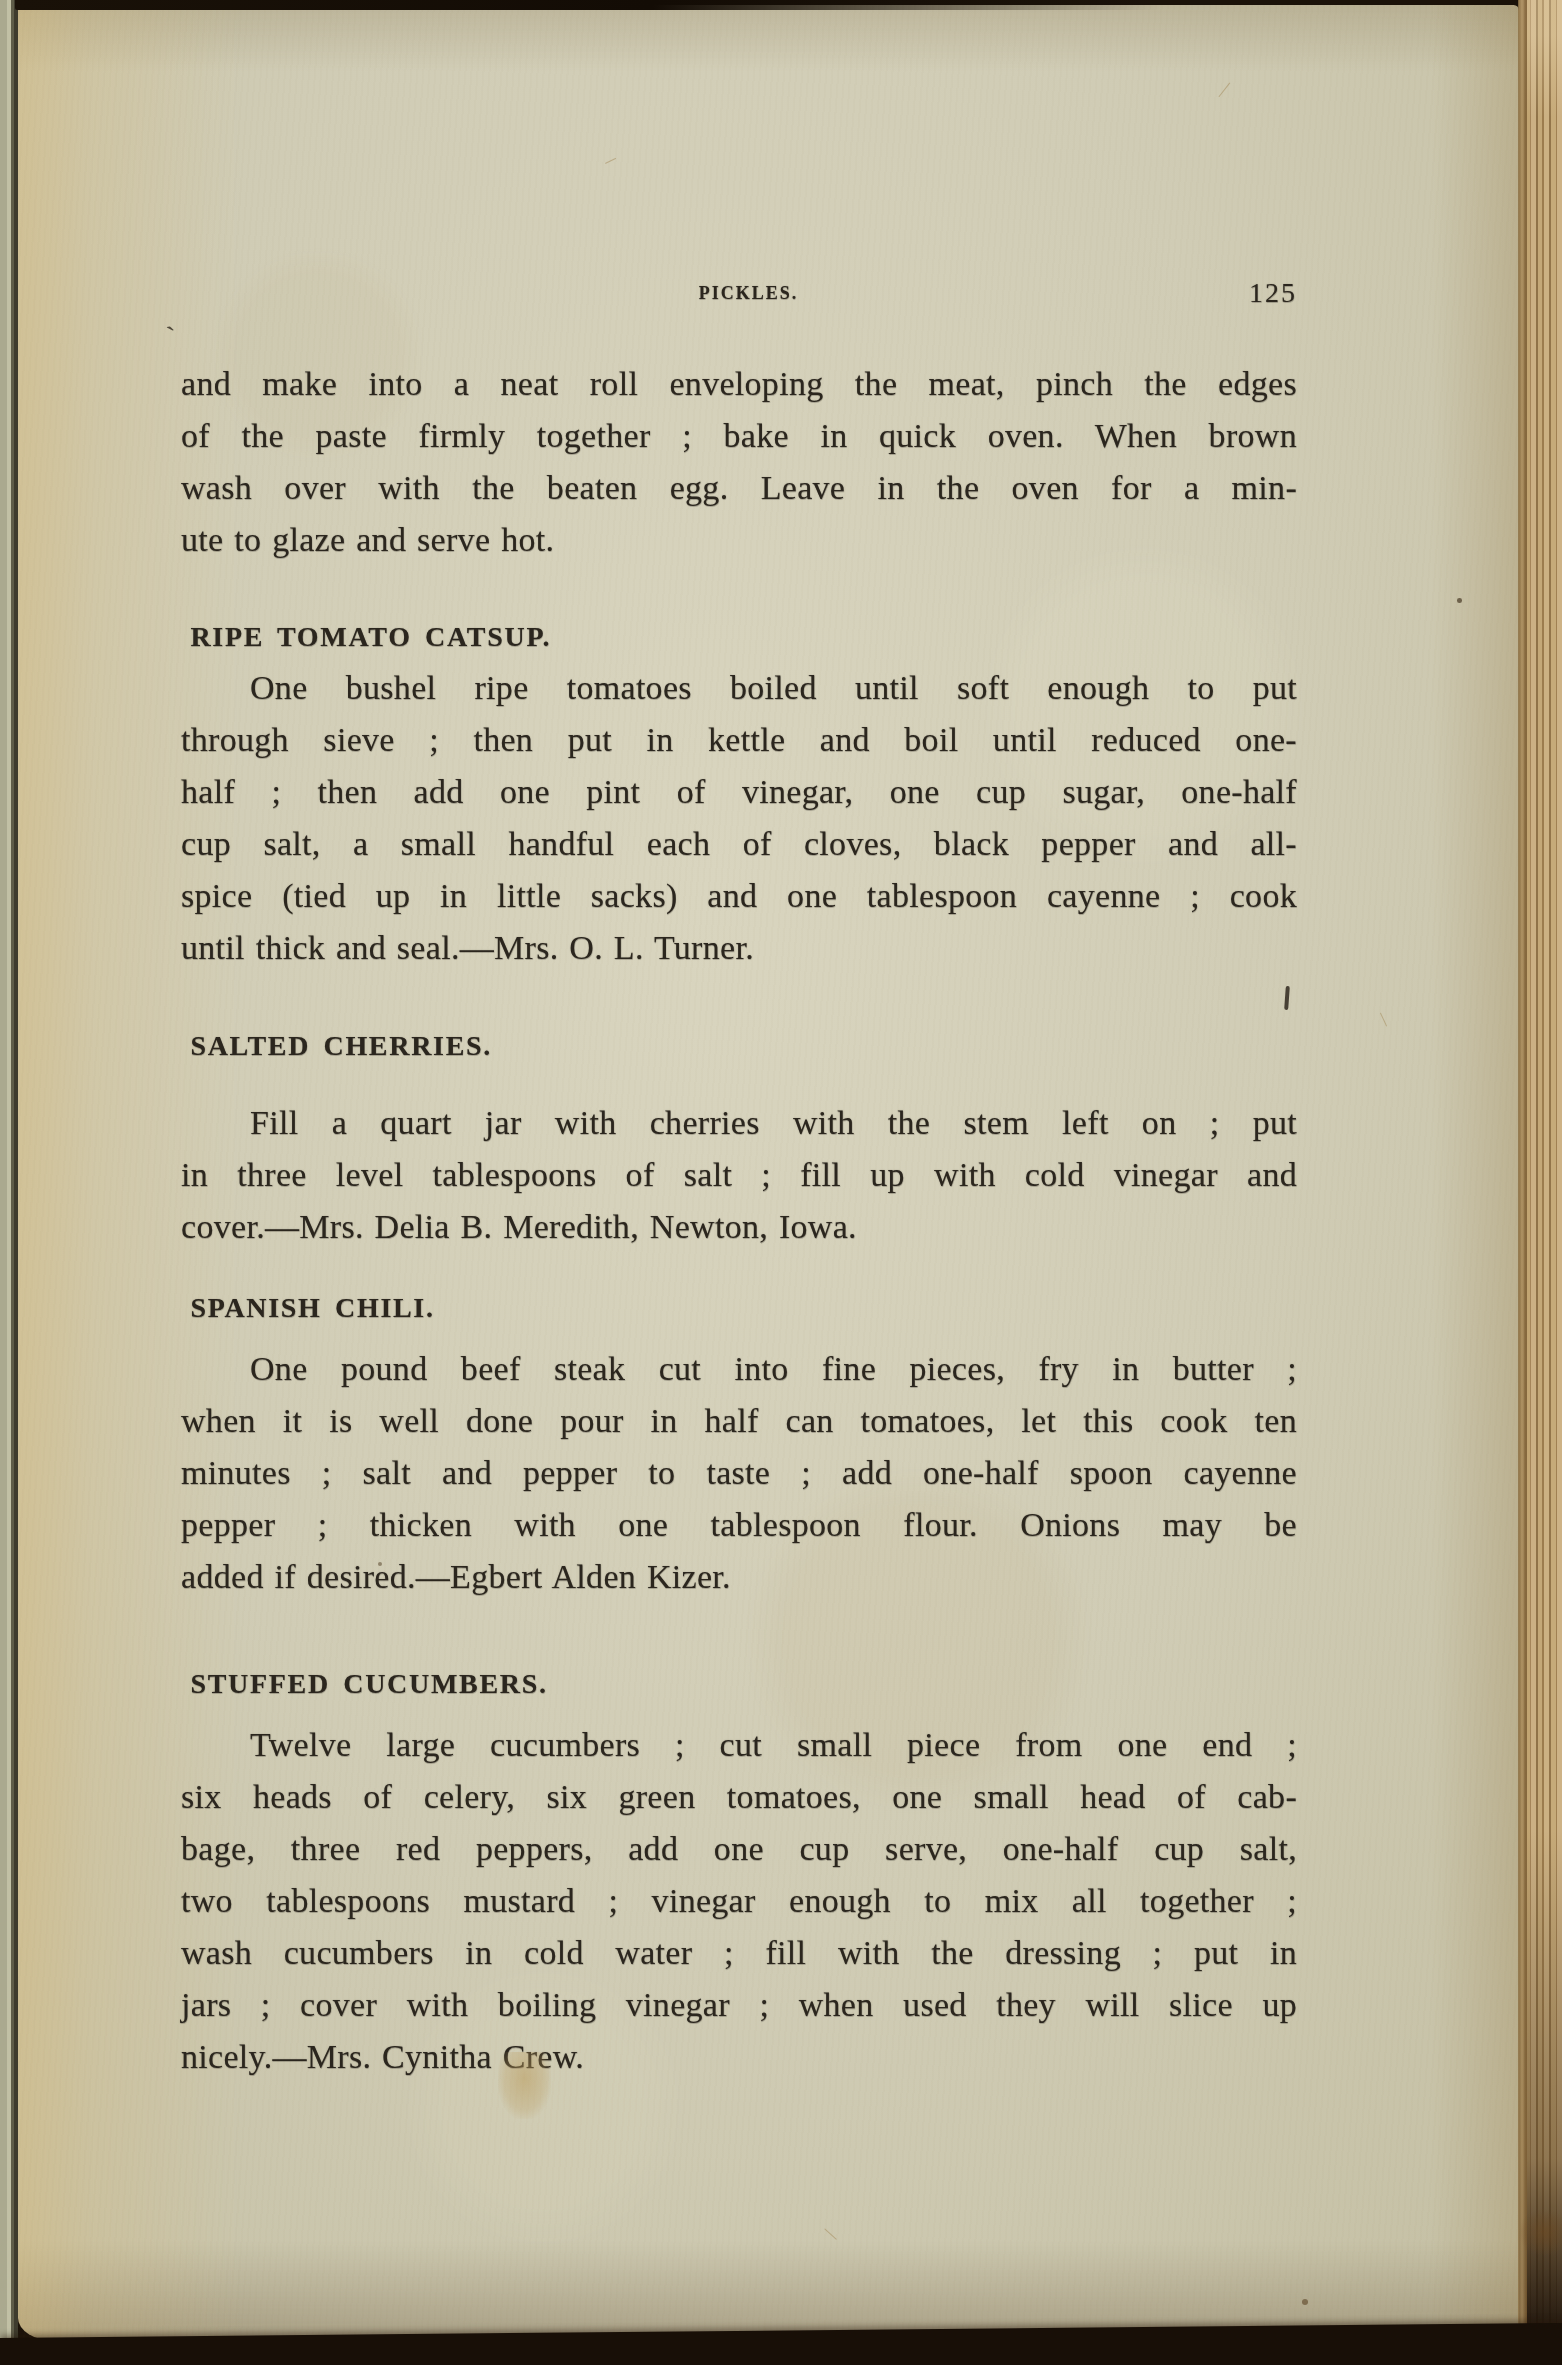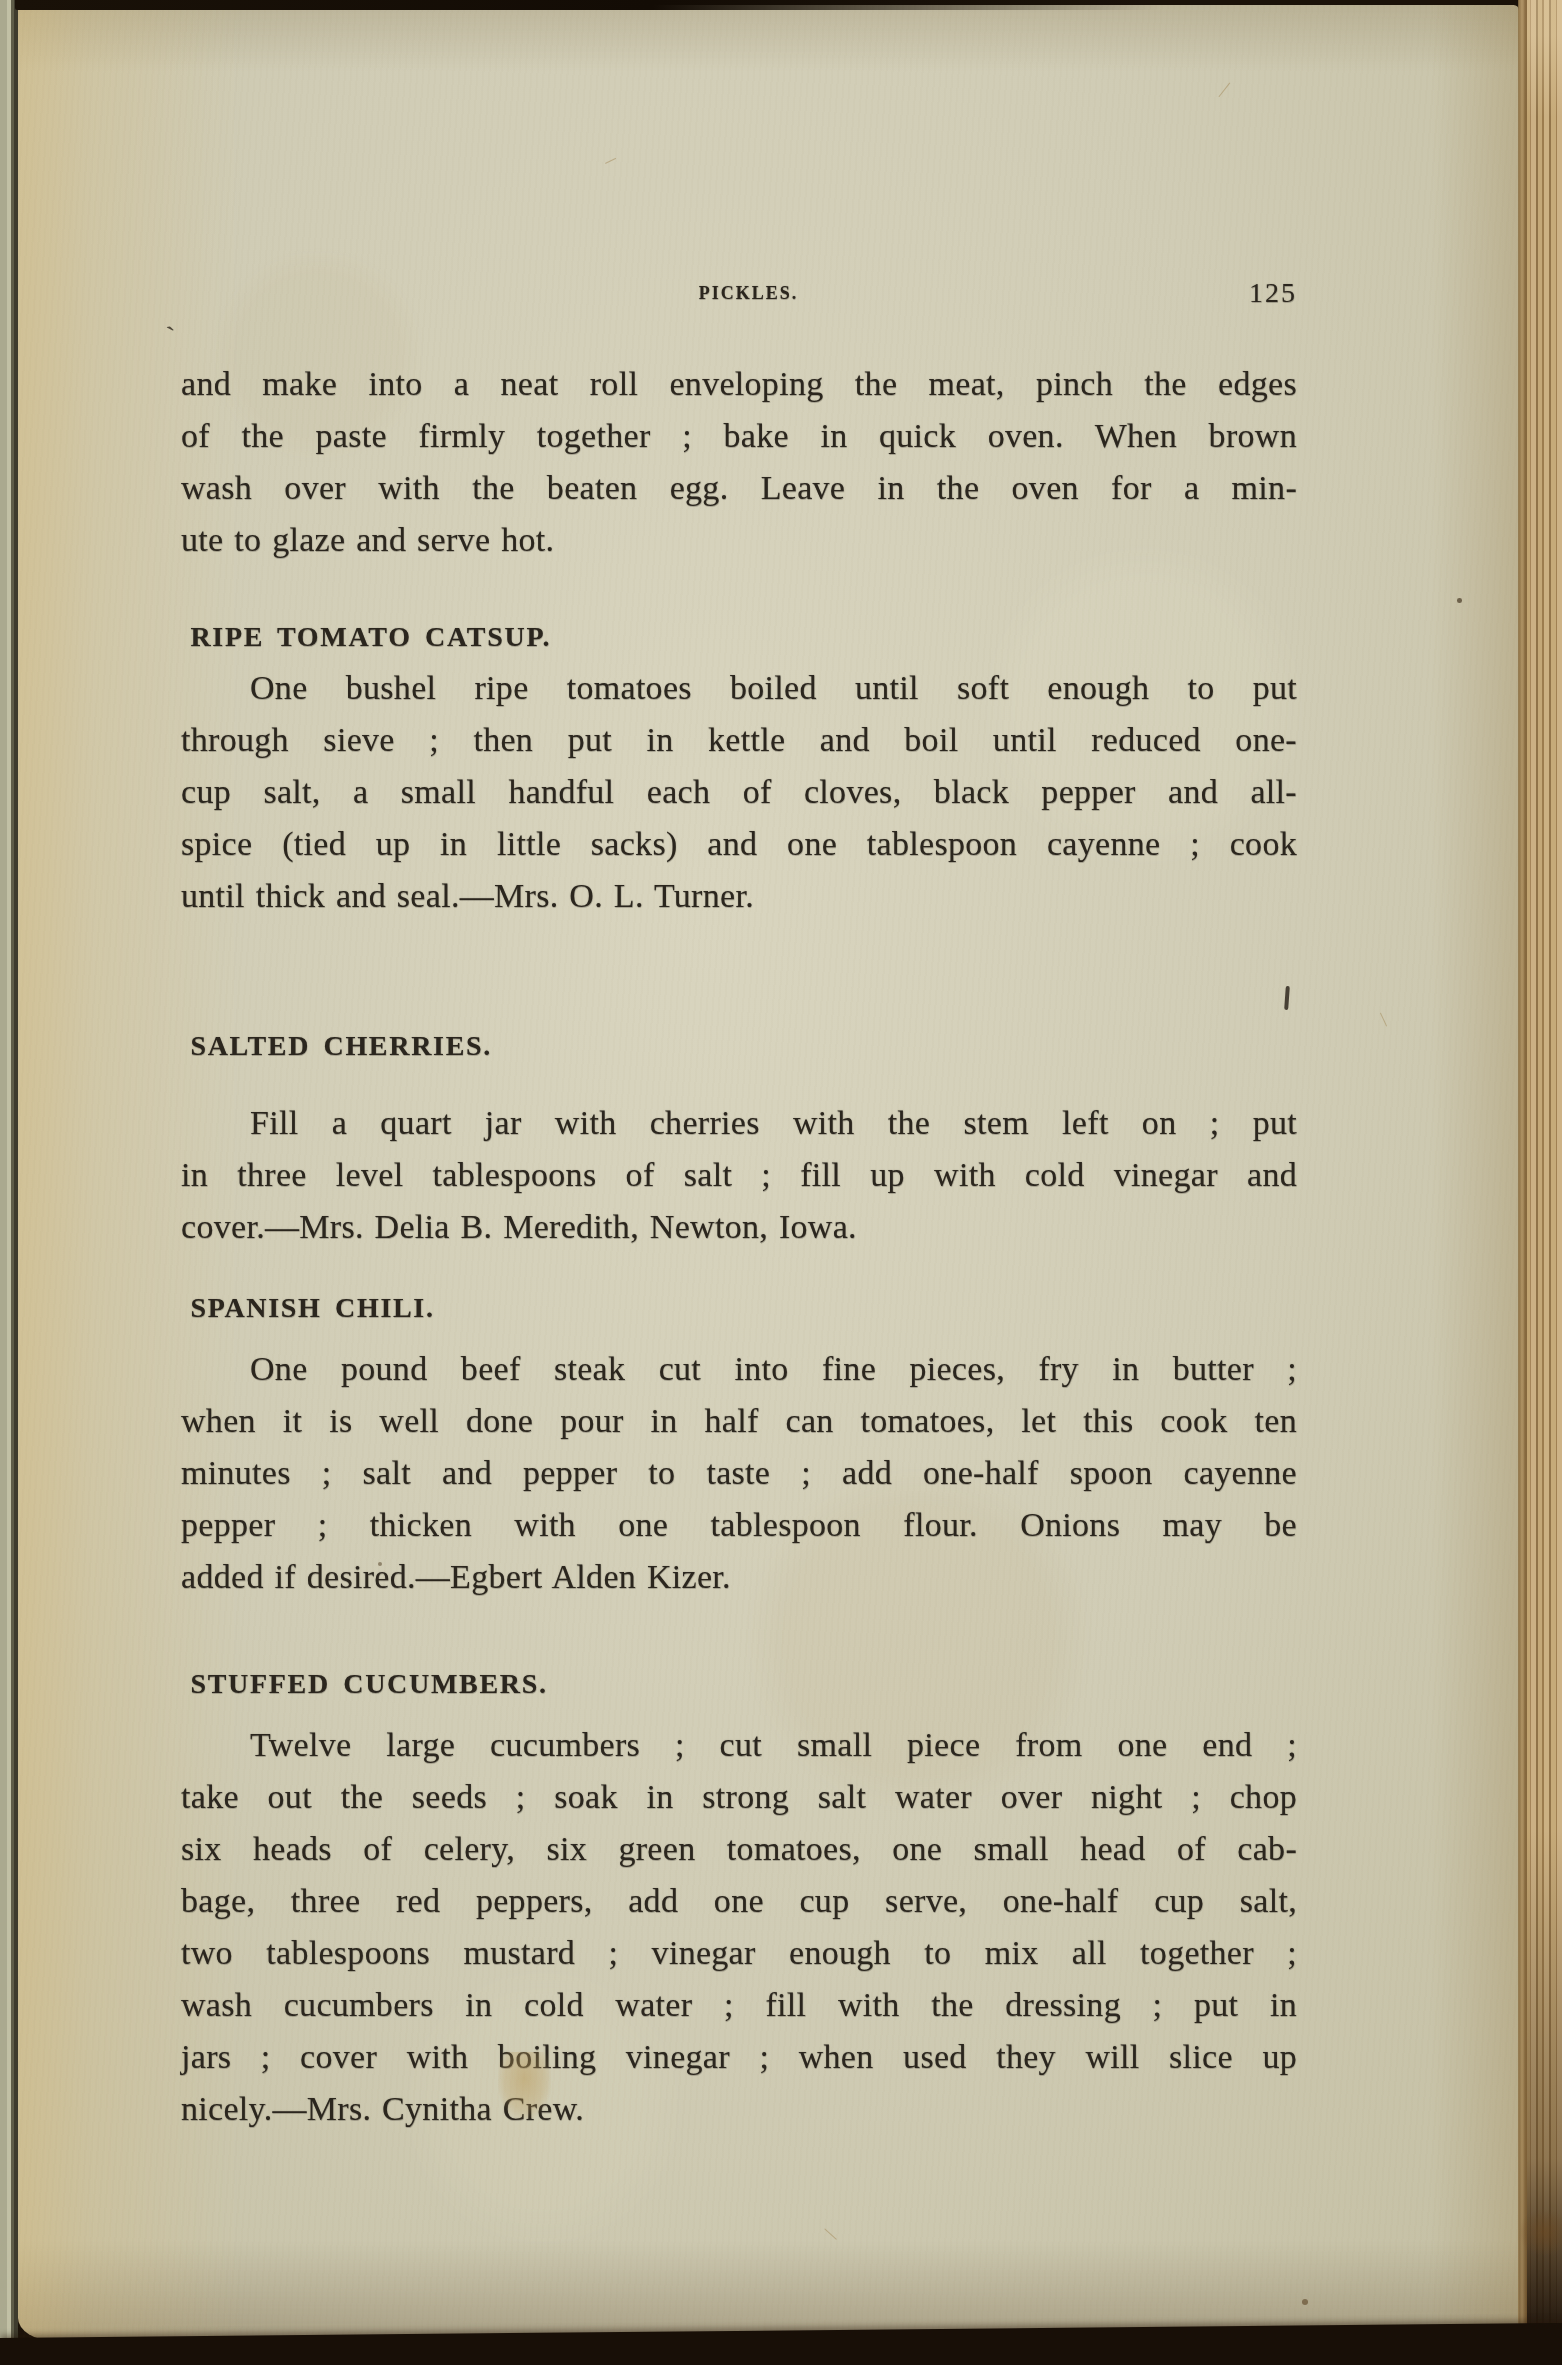--- a/index.html
+++ b/index.html
@@ -141,20 +141,21 @@
   <div class="line">and make into a neat roll enveloping the meat, pinch the edges</div>
   <div class="line">of the paste firmly together ; bake in quick oven.  When brown</div>
   <div class="line">wash over with the beaten egg.  Leave in the oven for a min-</div>
   <div class="line last">ute to glaze and serve hot.</div>
 </section>
 
 <h2 class="recipe-heading h-ripe ink">RIPE TOMATO CATSUP.</h2>
 <section class="recipe-body s-catsup ink">
   <div class="line indent">One bushel ripe tomatoes boiled until soft enough to put</div>
   <div class="line">through sieve ; then put in kettle and boil until reduced one-</div>
+  <div class="line">half ; then add one pint of vinegar, one cup sugar, one-half</div>
   <div class="line">cup salt, a small handful each of cloves, black pepper and all-</div>
   <div class="line">spice (tied up in little sacks) and one tablespoon cayenne ; cook</div>
   <div class="line last">until thick and seal.—Mrs. O. L. Turner.</div>
 </section>
 
 <h2 class="recipe-heading h-salted ink">SALTED CHERRIES.</h2>
 <section class="recipe-body s-cherries ink">
   <div class="line indent">Fill a quart jar with cherries with the stem left on ; put</div>
   <div class="line">in three level tablespoons of salt ; fill up with cold vinegar and</div>
   <div class="line last">cover.—Mrs. Delia B. Meredith, Newton, Iowa.</div>
@@ -165,21 +166,20 @@
   <div class="line indent">One pound beef steak cut into fine pieces, fry in butter ;</div>
   <div class="line">when it is well done pour in half can tomatoes, let this cook ten</div>
   <div class="line">minutes ; salt and pepper to taste ; add one-half spoon cayenne</div>
   <div class="line">pepper ; thicken with one tablespoon flour.  Onions may be</div>
   <div class="line last">added if desired.—Egbert Alden Kizer.</div>
 </section>
 
 <h2 class="recipe-heading h-stuffed ink">STUFFED CUCUMBERS.</h2>
 <section class="recipe-body s-cucumbers ink">
   <div class="line indent">Twelve large cucumbers ; cut small piece from one end ;</div>
-  <div class="line">take out the seeds ; soak in strong salt water over night ; chop</div>
   <div class="line">six heads of celery, six green tomatoes, one small head of cab-</div>
   <div class="line">bage, three red peppers, add one cup serve, one-half cup salt,</div>
   <div class="line">two tablespoons mustard ; vinegar enough to mix all together ;</div>
   <div class="line">wash cucumbers in cold water ; fill with the dressing ; put in</div>
   <div class="line">jars ; cover with boiling vinegar ; when used they will slice up</div>
   <div class="line last">nicely.—Mrs. Cynitha Crew.</div>
 </section>
 
 <div class="stain-cynitha"></div>
 <div class="tick-mark"></div>

